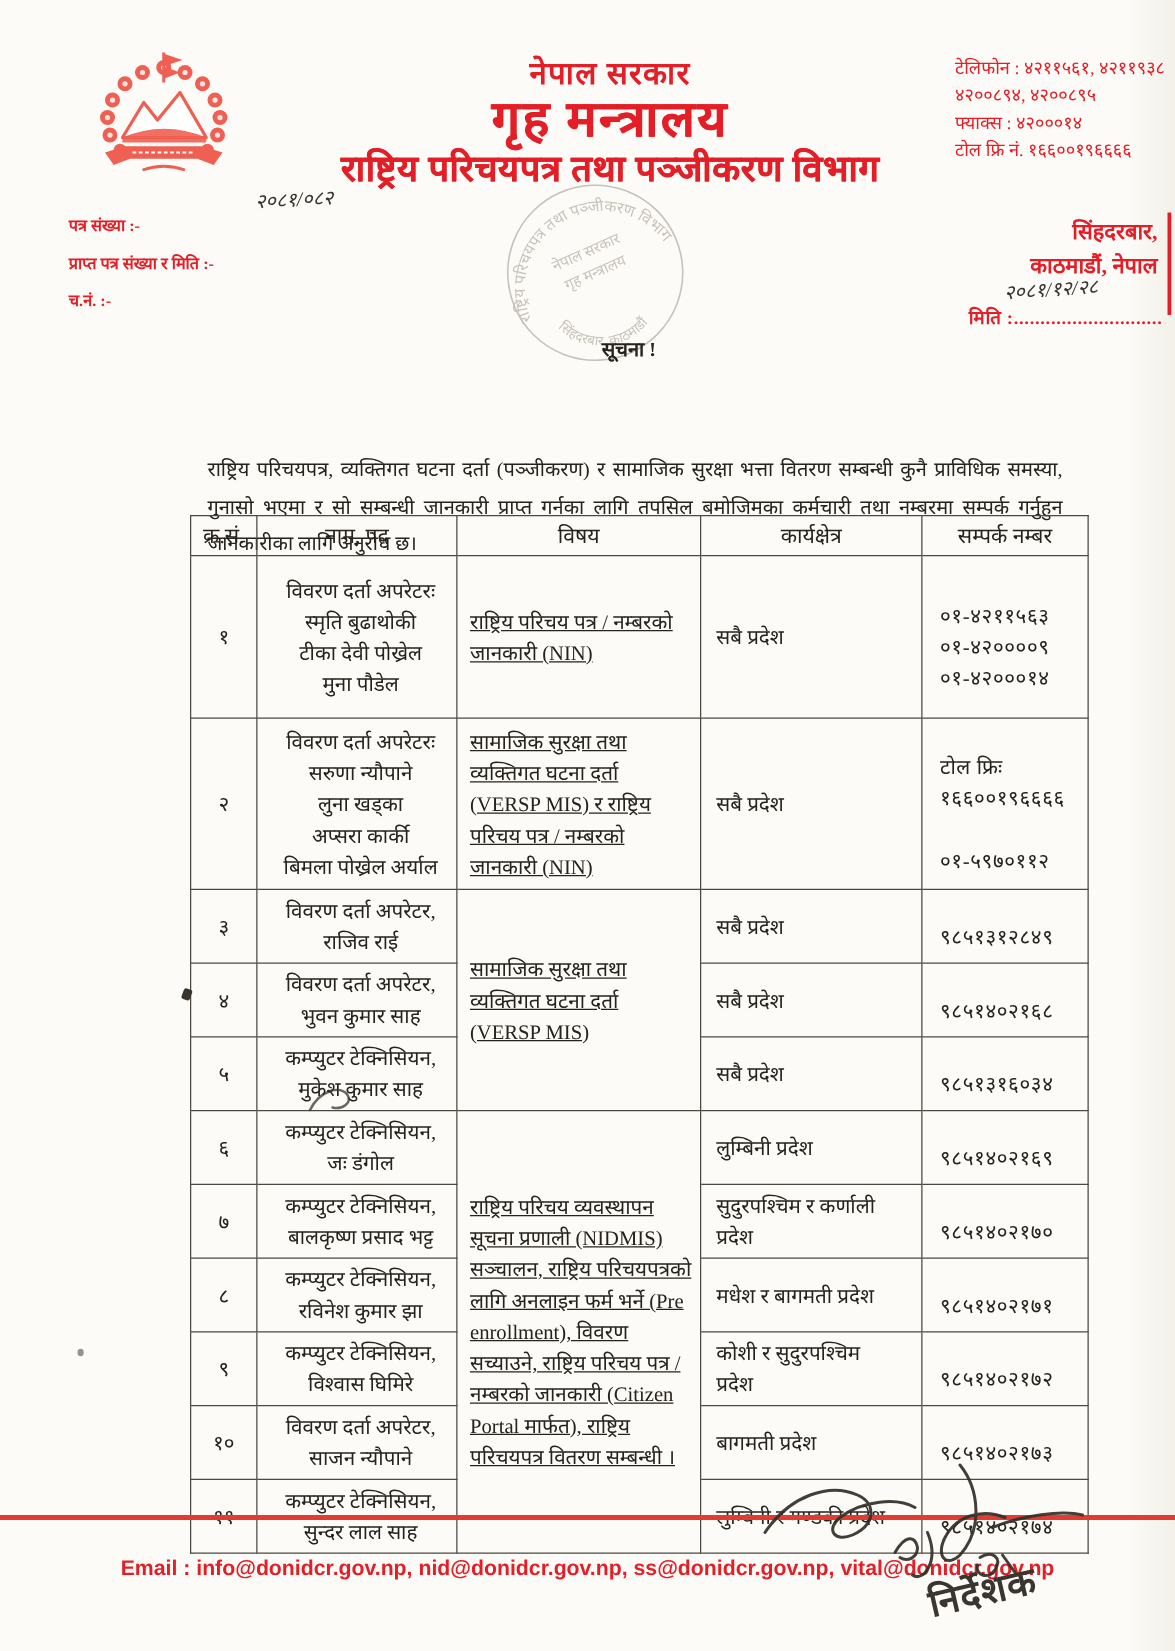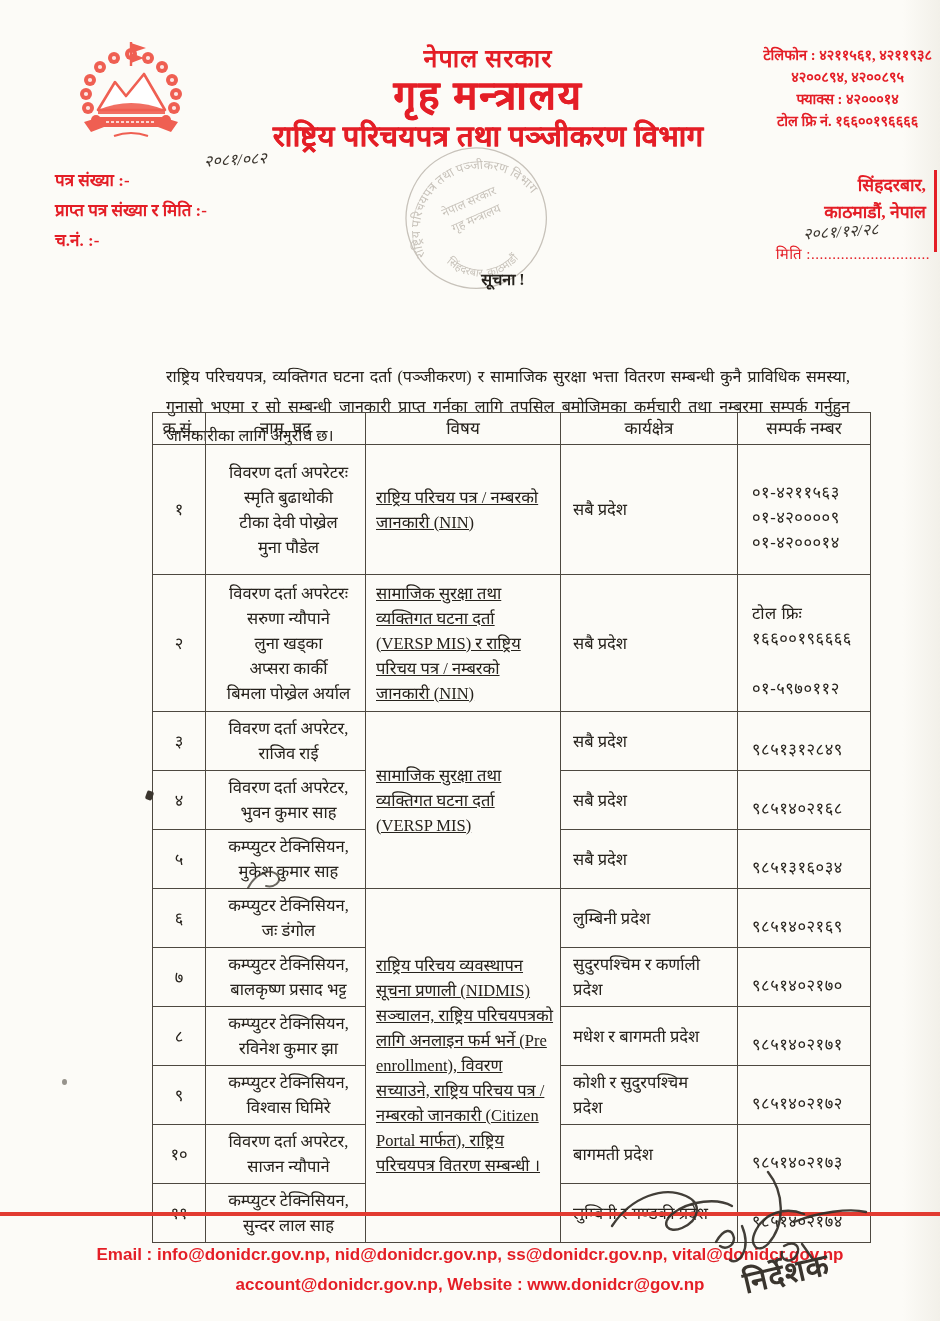--- a/index.html
+++ b/index.html
@@ -12,27 +12,27 @@
   .red{color:#e41e26;}
   .abs{position:absolute;}
   .preline{white-space:pre-line;}
 
   
   .emblem{left:74px;top:36px;width:114px;height:122px;}
   .h-center{left:158px;top:40px;width:660px;text-align:center;}
   .h-govt{font-size:25px;font-weight:700;letter-spacing:1px;}
   .h-min{font-size:40px;font-weight:700;line-height:44px;letter-spacing:2px;text-shadow:0.6px 0 0 currentColor;}
   .h-dep{font-size:29px;font-weight:700;line-height:36px;letter-spacing:.5px;text-shadow:0.4px 0 0 currentColor;}
-  .h-contact{right:8px;top:44px;text-align:center;font-size:14.5px;line-height:22px;font-weight:700;}
-  .ref{left:55px;top:166px;font-size:17px;line-height:30px;font-weight:700;}
+  .h-contact{right:8px;top:44px;text-align:left;font-size:14.5px;line-height:22px;font-weight:400;}
+  .ref{left:55px;top:166px;font-size:13px;line-height:30px;font-weight:700;}
   .hand{color:#3a352e;font-style:italic;font-weight:400;}
   .hand-letterno{left:204px;top:148px;font-size:16px;transform:rotate(-3deg);}
   .addr{right:14px;top:172px;text-align:right;font-size:17.5px;line-height:27px;font-weight:700;}
   .hand-date{right:62px;top:220px;font-size:16px;transform:rotate(-4deg);}
-  .miti{right:10px;top:243px;font-size:15px;font-weight:400;letter-spacing:.5px;}
+  .miti{right:10px;top:243px;font-size:15px;font-weight:700;letter-spacing:.5px;}
   .right-tick{right:3px;top:170px;width:3px;height:82px;background:#e41e26;}
   .stampwrap{left:392px;top:140px;width:170px;height:160px;transform:rotate(-24deg);opacity:.6;}
 
   
   .notice-title{left:203px;top:268px;width:600px;text-align:center;font-size:16px;font-weight:700;}
   .para{left:166px;top:314px;width:684px;font-size:16px;line-height:29.5px;text-align:justify;margin-top:48px;}
 
   
   .tbl{position:absolute;left:152px;top:412px;width:718px;border-collapse:collapse;table-layout:fixed;}
   .tbl td,.tbl th{border:1.4px solid #4d4840;vertical-align:middle;font-size:16.5px;line-height:25px;font-weight:400;}
@@ -263,16 +263,15 @@
       <path d="M118 80 C126 66 134 66 136 76 C136 84 128 88 122 84"></path>
       <path d="M144 64 C154 88 140 104 132 98"></path>
       <path d="M186 84 C196 78 204 84 198 94 C192 102 182 98 184 90"></path>
       <path d="M204 82 L214 96"></path>
     </g>
   </svg>
   <div class="abs nirdeshak">निर्देशक</div>
 
   <div class="abs footer red">
     <div>Email : info@donidcr.gov.np, nid@donidcr.gov.np, ss@donidcr.gov.np, vital@donidcr.gov.np</div>
-    <div>account@donidcr.gov.np, Website : www.donidcr@gov.np</div>
   </div>
 
 </div>
 
 </body></html>

